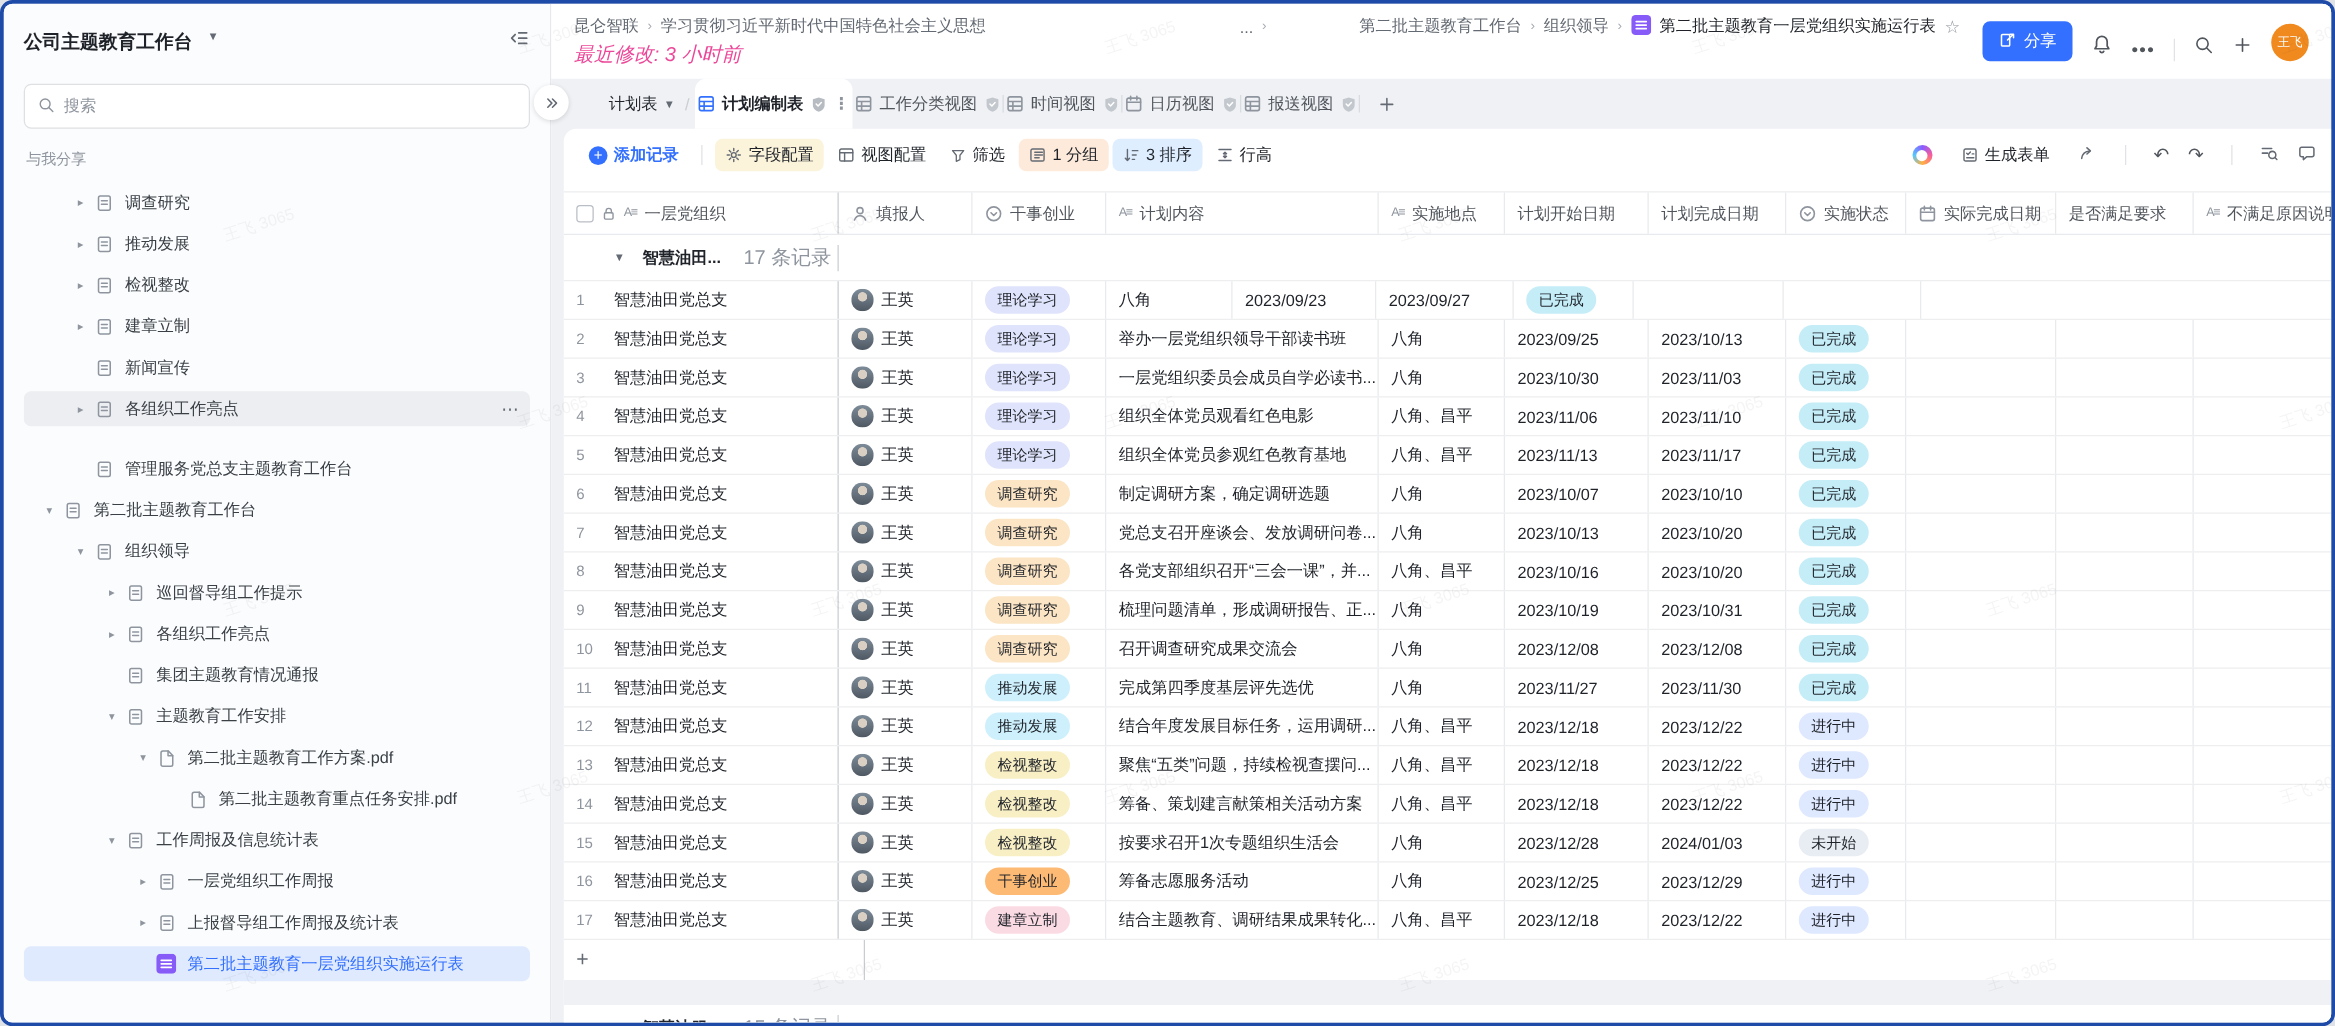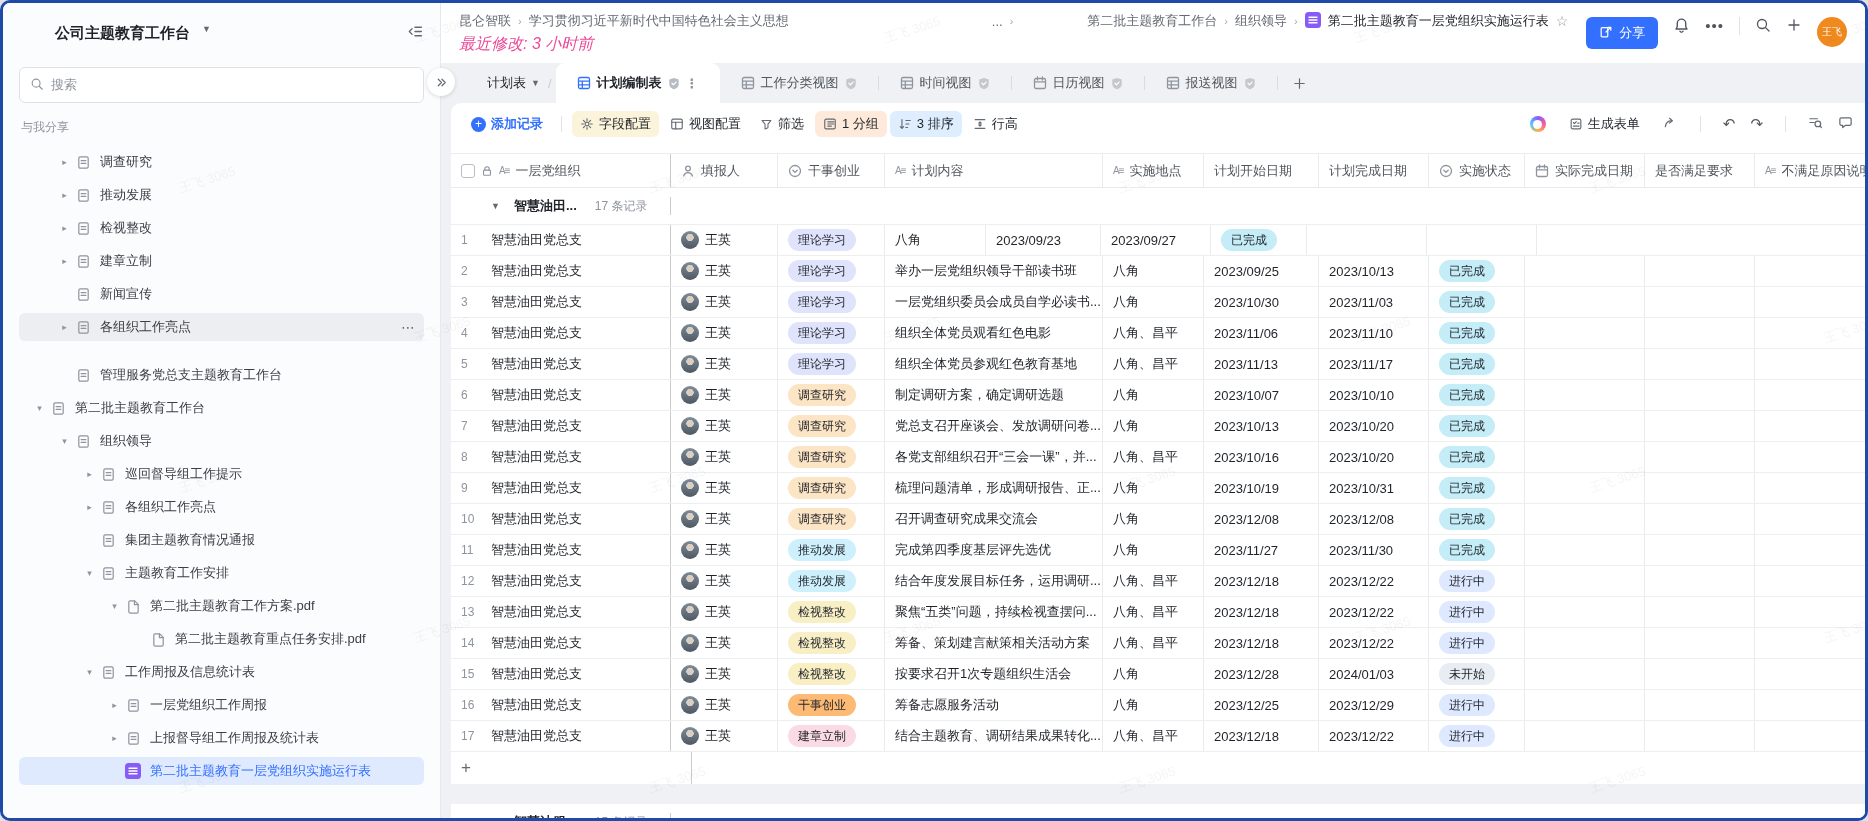--- a/index.html
+++ b/index.html
@@ -1,21 +1,21 @@
 <!DOCTYPE html>
 <html><head>
 <meta charset="utf-8">
 <style>
   html,body{margin:0;padding:0;background:#dfe3e8;}
   .window{position:relative;width:1868px;height:821px;box-sizing:border-box;border:3px solid #1E4AA8;border-radius:10px;overflow:hidden;background:#fff;font-family:"Liberation Sans","DejaVu Sans",sans-serif;color:#1F2329;display:flex;}
   .ic{stroke:#646A73;fill:none;stroke-width:1.3;stroke-linecap:round;stroke-linejoin:round;}
   
   .sidebar{width:438px;flex:0 0 438px;background:#FBFCFD;border-right:1px solid #E6E8EB;display:flex;flex-direction:column;padding:0 16px;box-sizing:border-box;}
   .sb-title-row{height:60px;flex:0 0 60px;display:flex;align-items:center;justify-content:space-between;}
-  .sb-title{font-size:15px;font-weight:bold;display:flex;align-items:flex-start;gap:12px;margin-left:36px;}
+  .sb-title{font-size:15px;font-weight:bold;display:flex;align-items:flex-start;gap:12px;}
   .caret{font-size:9px;color:#646A73;}
   .searchbox{height:34px;flex:0 0 34px;margin-top:4px;border:1px solid #DEE0E3;border-radius:6px;background:#fff;display:flex;align-items:center;gap:7px;padding:0 10px;color:#8F959E;font-size:13px;}
   .sb-section{font-size:12px;color:#8F959E;margin:16px 0 4px 2px;}
   .tree{flex:1;margin-top:8px;overflow:hidden;}
   .tree-item{height:28px;margin-bottom:5px;border-radius:6px;display:flex;align-items:center;font-size:13px;color:#3b4047;padding-right:8px;cursor:pointer;}
   .tree-item.hovered{background:#ECEEF1;}
   .tree-item.selected{background:#DFEAFF;color:#3370FF;}
   .tree-arrow{width:15px;flex:0 0 15px;font-size:9px;color:#8F959E;text-align:center;}
   .tree-ic{width:18px;flex:0 0 18px;height:18px;margin:0 8px 0 2px;display:flex;align-items:center;justify-content:center;}
   .tree-label{white-space:nowrap;overflow:hidden;flex:1;}
@@ -23,32 +23,32 @@
   
   .maincol{flex:1;display:flex;flex-direction:column;min-width:0;background:#EFF1F4;}
   .topbar{height:60px;flex:0 0 60px;background:#fff;display:flex;align-items:center;padding:0 18px;box-sizing:border-box;}
   .crumbwrap{flex:1;display:flex;flex-direction:column;gap:3px;min-width:0;}
   .crumbs{display:flex;align-items:center;gap:7px;font-size:13px;color:#646A73;white-space:nowrap;}
   .crumb-sep{color:#A6ABB3;font-size:11px;}
   .crumb-last{color:#1F2329;}
   .spacer1{flex:1;}
   .spacer2{width:60px;}
   .modified{font-size:16px;color:#ec4899;font-style:italic;}
-  .tb-right{display:flex;align-items:flex-start;gap:15px;margin-left:18px;}
+  .tb-right{display:flex;align-items:flex-end;gap:15px;margin-left:18px;}
   .share-btn{background:#3370FF;color:#fff;font-size:13px;height:32px;padding:0 13px;border-radius:6px;display:flex;align-items:center;gap:6px;cursor:pointer;}
   .vdiv{width:1px;height:18px;background:#E0E2E5;}
   .dots{color:#51565D;font-size:15px;letter-spacing:1px;}
   .avatar{width:30px;height:30px;border-radius:50%;background:#F08A1F;color:#fff;font-size:10px;display:flex;align-items:center;justify-content:center;}
   .star{color:#8F959E;font-size:14px;}
   
   .tabstrip{height:40px;flex:0 0 40px;display:flex;align-items:stretch;padding-left:46px;font-size:13px;color:#51565D;position:relative;}
   .expander{position:absolute;left:-14px;top:5px;width:28px;height:28px;border-radius:50%;background:#fff;box-shadow:0 1px 4px rgba(0,0,0,.14);display:flex;align-items:center;justify-content:center;z-index:5;cursor:pointer;}
   .tsel{display:flex;align-items:center;gap:5px;color:#1F2329;margin-right:8px;cursor:pointer;}
   .slash{align-self:center;color:#C9CDD1;margin-right:4px;}
-  .vtab{display:flex;align-items:center;gap:6px;padding:0 21px;cursor:pointer;}
+  .vtab{display:flex;align-items:center;gap:6px;padding:0 2px;cursor:pointer;}
   .vtab.active{background:#fff;border-radius:9px 9px 0 0;color:#1F2329;font-weight:bold;}
   .kebab{color:#8F959E;font-size:13px;}
   .tab-div{width:1px;height:14px;background:#D8DBDF;align-self:center;}
   .plus-tab{padding:0 14px;display:flex;align-items:center;cursor:pointer;}
   
   .card{flex:1;margin-left:10px;background:#fff;border-top-left-radius:10px;display:flex;flex-direction:column;min-height:0;overflow:hidden;}
   .toolbar{height:42px;flex:0 0 42px;display:flex;align-items:center;padding:0 12px;gap:3px;font-size:13px;}
   .tchip{display:flex;align-items:center;gap:5px;padding:4px 8px;border-radius:6px;color:#1F2329;cursor:pointer;}
   .tchip.add{color:#3370FF;font-weight:bold;}
   .addicon{width:15px;height:15px;border-radius:50%;background:#3370FF;color:#fff;font-size:12px;line-height:15px;text-align:center;font-weight:normal;}
@@ -70,21 +70,21 @@
   .c10{flex:0 0 110px;}.c11{flex:1;min-width:0;border-right:none;}
   .hcheck{width:14px;height:14px;border:1.5px solid #B9BEC5;border-radius:3px;box-sizing:border-box;flex:0 0 14px;}
   .ticon{font-size:10px;color:#8F959E;letter-spacing:-1px;flex:0 0 auto;}
   .trow{display:flex;height:30px;flex:0 0 30px;border-bottom:1px solid #EDEEF0;}
   .rownum{width:24px;flex:0 0 24px;color:#8F959E;font-size:12px;}
   .avatar-mini{width:18px;height:18px;flex:0 0 18px;border-radius:50%;background:radial-gradient(circle at 50% 36%,#D9CfC3 0 3.5px,transparent 4px),linear-gradient(#7E8C99,#4E5863);}
   .pill{padding:2.5px 10px;border-radius:11px;font-size:12px;color:#1F2329;}
   .grow{height:36px;flex:0 0 36px;align-items:center;}
   .garrow{font-size:9px;color:#646A73;margin-right:8px;}
   .gname{font-weight:bold;}
-  .gcount{font-size:12px;color:#8F959E;margin-left:12px;}
+  .gcount{font-size:16px;color:#8F959E;margin-left:12px;}
   .plusrow{display:flex;height:32px;flex:0 0 32px;}
   .plusrow .c1{display:flex;align-items:center;padding:0 10px;border-right:1px solid #C9CDD2;color:#646A73;font-size:17px;}
   .gapstrip{height:20px;flex:0 0 20px;background:#EFF1F4;}
   #rows-host{display:contents;}
   
   .wm-layer{position:absolute;inset:0;pointer-events:none;z-index:40;overflow:hidden;}
   .wm{position:absolute;transform:rotate(-18deg);color:rgba(31,35,41,0.05);font-size:13px;white-space:nowrap;}
 </style>
 </head>
 <body>

